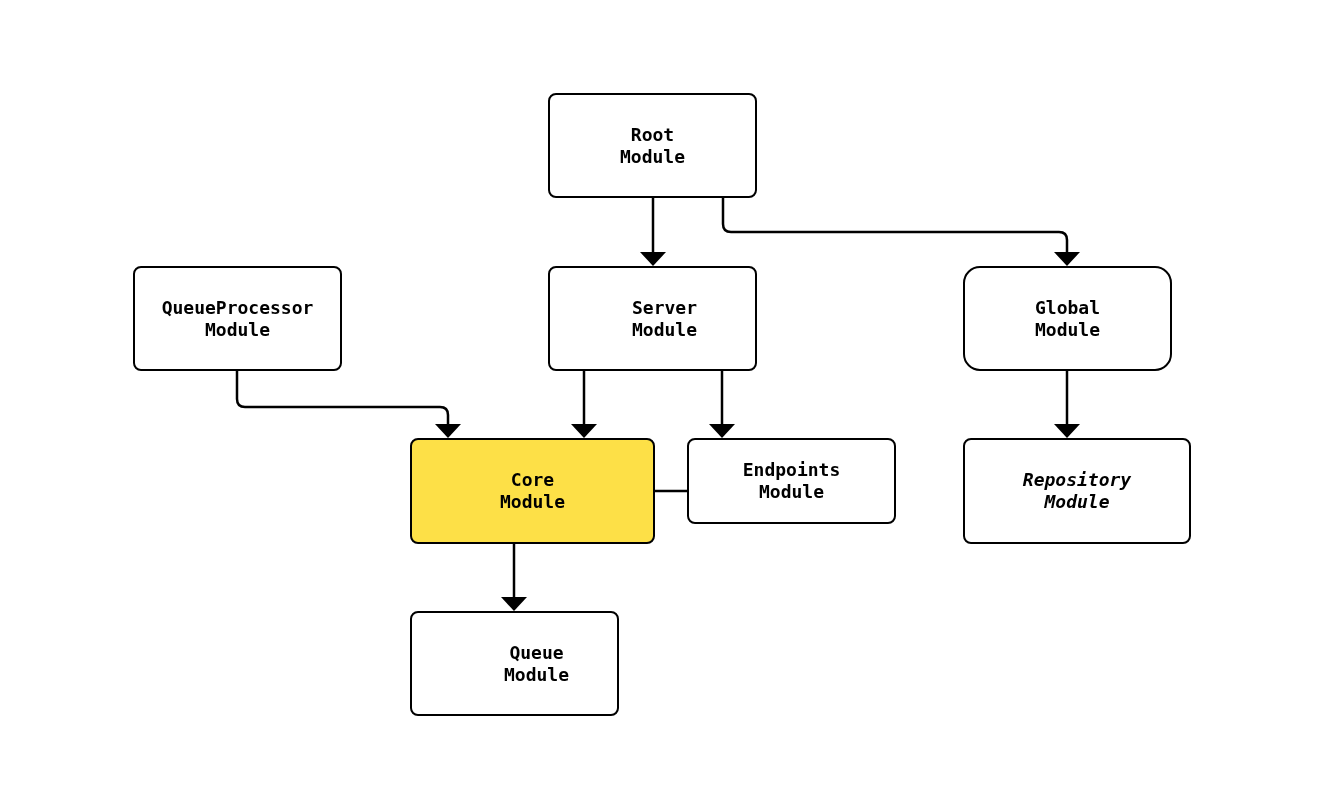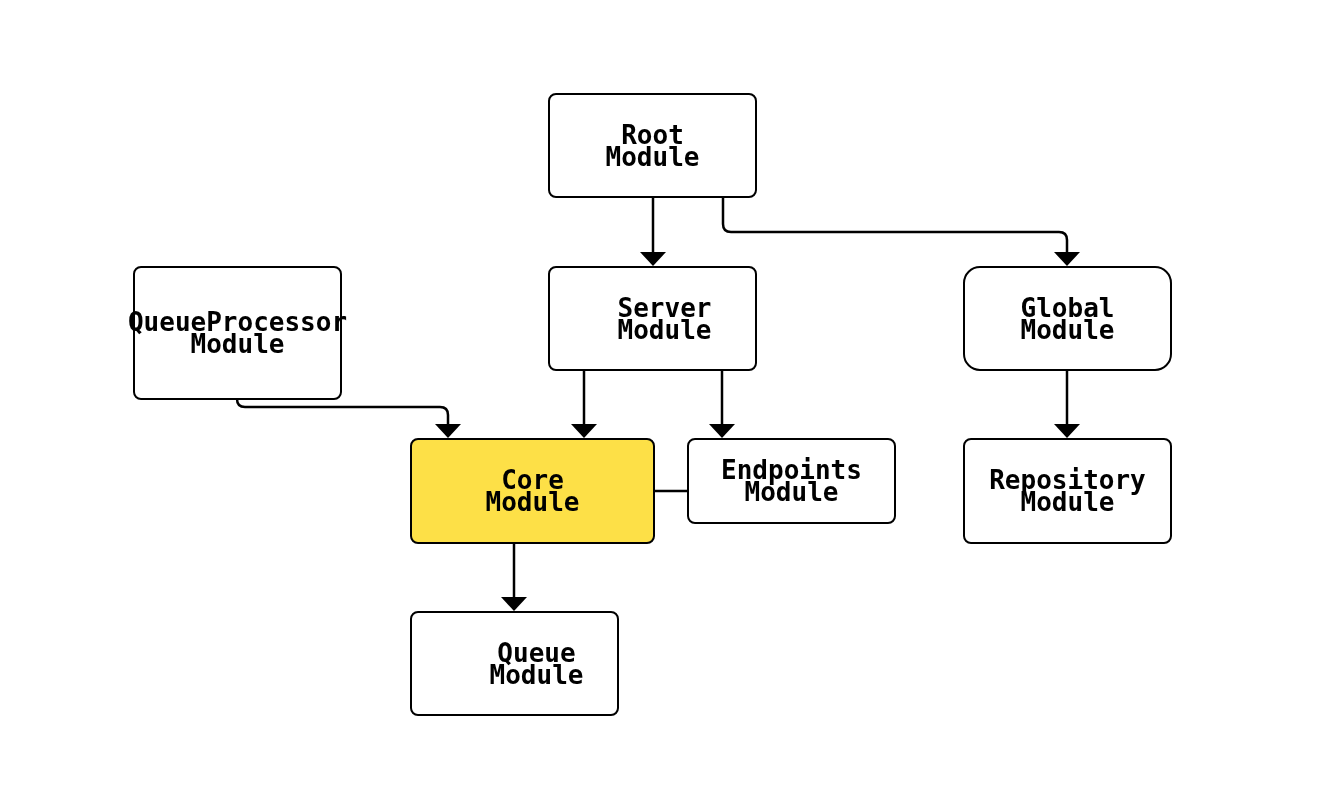--- a/index.html
+++ b/index.html
@@ -27,21 +27,21 @@
     box-sizing: border-box;
     border: 2.5px solid #000000;
     border-radius: 8px;
     background: #ffffff;
     display: flex;
     flex-direction: column;
     align-items: center;
     justify-content: center;
     text-align: center;
     font-weight: 700;
-    font-size: 26px;
+    font-size: 18px;
     line-height: 22px;
     color: #000000;
   }
   .node span {
     display: block;
     white-space: nowrap;
   }
   .edge-path {
     fill: none;
     stroke: #000000;
@@ -72,41 +72,41 @@
       <path d="M1067,371 L1067,424" class="edge-path" stroke="#000000"></path>
       <polygon points="1067,438 1054,424 1080,424" class="edge-arrowhead" fill="#000000"></polygon>
       <path d="M514,543 L514,597" class="edge-path" stroke="#000000"></path>
       <polygon points="514,611 501,597 527,597" class="edge-arrowhead" fill="#000000"></polygon>
     </svg>
   <div id="nodes">
       <div class="node" style="left: 548px; top: 93px; width: 209px; height: 105px; background: rgb(255, 255, 255); border-color: rgb(0, 0, 0); color: rgb(0, 0, 0);">
         <span>Root</span>
         <span>Module</span>
       </div>
-      <div class="node" style="left: 133px; top: 266px; width: 209px; height: 134px; background: rgb(255, 255, 255); border-color: rgb(0, 0, 0); color: rgb(0, 0, 0);">
+      <div class="node" style="left: 133px; top: 266px; width: 209px; height: 105px; background: rgb(255, 255, 255); border-color: rgb(0, 0, 0); color: rgb(0, 0, 0);">
         <span>QueueProcessor</span>
         <span>Module</span>
       </div>
       <div class="node" style="left: 548px; top: 266px; width: 209px; height: 105px; background: rgb(255, 255, 255); border-color: rgb(0, 0, 0); color: rgb(0, 0, 0); padding-left: 24px;">
         <span>Server</span>
         <span>Module</span>
       </div>
       <div class="node" style="left: 963px; top: 266px; width: 209px; height: 105px; background: rgb(255, 255, 255); border-color: rgb(0, 0, 0); color: rgb(0, 0, 0); border-radius: 17px;">
         <span>Global</span>
         <span>Module</span>
       </div>
       <div class="node" style="left: 410px; top: 438px; width: 245px; height: 106px; background: #fde047; border-color: rgb(0, 0, 0); color: rgb(0, 0, 0);">
         <span>Core</span>
         <span>Module</span>
       </div>
       <div class="node" style="left: 687px; top: 438px; width: 209px; height: 86px; background: rgb(255, 255, 255); border-color: rgb(0, 0, 0); color: rgb(0, 0, 0);">
         <span>Endpoints</span>
         <span>Module</span>
       </div>
-      <div class="node" style="left: 963px; top: 438px; width: 209px; height: 106px; background: rgb(255, 255, 255); border-color: rgb(0, 0, 0); color: rgb(0, 0, 0);">
+      <div class="node" style="left: 963px; top: 438px; width: 228px; height: 106px; background: rgb(255, 255, 255); border-color: rgb(0, 0, 0); color: rgb(0, 0, 0); font-style: italic;">
         <span>Repository</span>
         <span>Module</span>
       </div>
       <div class="node" style="left: 410px; top: 611px; width: 209px; height: 105px; background: rgb(255, 255, 255); border-color: rgb(0, 0, 0); color: rgb(0, 0, 0); padding-left: 44px;">
         <span>Queue</span>
         <span>Module</span>
       </div>
     </div>
 </div>
 

